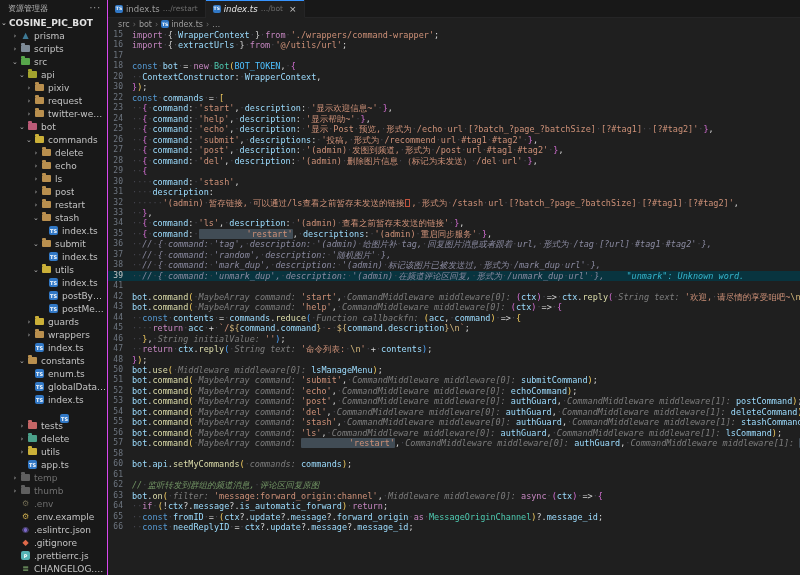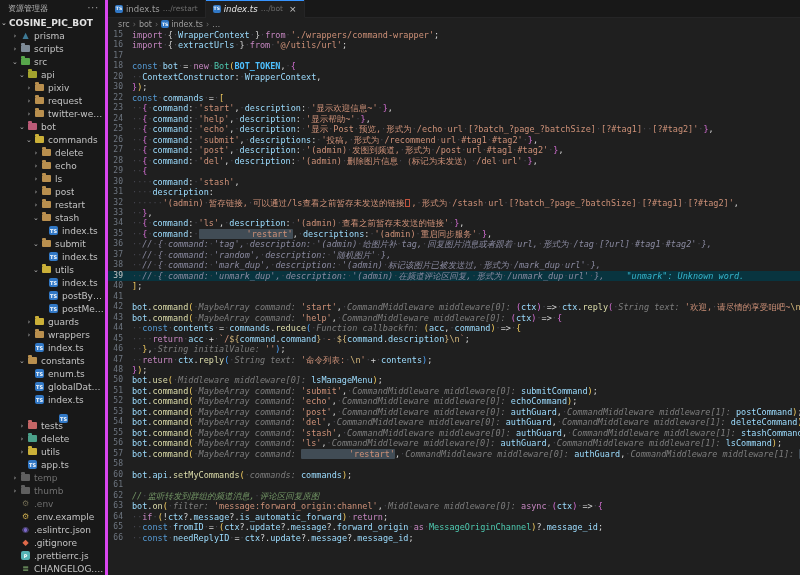--- a/index.html
+++ b/index.html
@@ -1,21 +1,21 @@
 <!DOCTYPE html>
 <html><head>
 <meta charset="utf-8">
 <style>
   * { margin:0; padding:0; box-sizing:border-box; }
   html,body { width:800px; height:575px; overflow:hidden; background:#181818;
     font-family:"DejaVu Sans", "Liberation Sans", sans-serif; }
   .app { display:flex; width:800px; height:575px; }
 
   
-  .sidebar { width:108px; min-width:108px; background:#181818; border-right:3px solid #d946ef;
+  .sidebar { width:108px; min-width:108px; background:#181818; border-right:1px solid #d946ef;
     color:#cccccc; overflow:hidden; }
   .sb-header { height:16px; display:flex; align-items:center; justify-content:space-between;
     padding:0 6px 0 8px; color:#bbbbbb; font-size:8px; }
   .sb-more { color:#aaaaaa; font-size:9px; letter-spacing:1px; cursor:pointer; }
   .tree-row { height:13px; display:flex; align-items:center; font-size:9px; color:#c3c3c3;
     white-space:nowrap; cursor:pointer; }
   .tree-row.root { font-weight:bold; color:#e4e4e4; }
   .tree-row.dim { color:#6f6f6f; }
   .chev { width:8px; font-size:7px; color:#b8b8b8; display:inline-block; text-align:center;
     margin-right:1px; flex:none; }
@@ -57,21 +57,21 @@
   .ctext { flex:1; overflow:hidden; white-space:pre; }
 
   .kw   { color:#c586c0; }
   .kc   { color:#569cd6; }
   .str  { color:#ce9178; }
   .esc  { color:#d7ba7d; }
   .var  { color:#9cdcfe; }
   .prop { color:#9cdcfe; }
   .fn   { color:#dcdcaa; }
   .type { color:#4ec9b0; }
-  .def  { color:#4fc1ff;font-weight:bold; }
+  .def  { color:#4fc1ff; }
   .pun  { color:#d4d4d4; }
   .b1   { color:#f2cc60; }
   .b2   { color:#d670d6; }
   .b3   { color:#4fa6ff; }
   .hint { color:#7d7d7d; font-style:italic; }
   .cmt  { color:#739665; font-style:italic; }
   .cmtc { color:#8a8aa0; font-style:italic; }
   .ws   { color:#45454e; }
   .hlw  { background:rgba(92,113,130,0.55); border-radius:1px;padding-left:48px; }
   .sq   { text-decoration:underline; text-decoration-style:wavy; text-decoration-color:#3f9eb5;
@@ -354,21 +354,20 @@
         <div class="cline"><span class="num">30</span><span class="ctext"><span class="ws">·</span><span class="ws">·</span><span class="ws">·</span><span class="ws">·</span><span class="var">command</span><span class="pun">:</span><span class="ws">·</span><span class="str">'stash'</span><span class="pun">,</span></span></div>
         <div class="cline"><span class="num">31</span><span class="ctext"><span class="ws">·</span><span class="ws">·</span><span class="ws">·</span><span class="ws">·</span><span class="var">description</span><span class="pun">:</span></span></div>
         <div class="cline"><span class="num">32</span><span class="ctext"><span class="ws">·</span><span class="ws">·</span><span class="ws">·</span><span class="ws">·</span><span class="ws">·</span><span class="ws">·</span><span class="str">'(admin)</span><span class="ws">·</span><span class="str">暂存链接,</span><span class="ws">·</span><span class="str">可以通过/ls查看之前暂存未发送的链接</span><span class="ubox"></span><span class="str">,</span><span class="ws">·</span><span class="str">形式为</span><span class="ws">·</span><span class="str">/stash</span><span class="ws">·</span><span class="str">url</span><span class="ws">·</span><span class="str">[?batch_?page_?batchSize]</span><span class="ws">·</span><span class="str">[?#tag1]</span><span class="ws">·</span><span class="str">[?#tag2]'</span><span class="pun">,</span></span></div>
         <div class="cline"><span class="num">33</span><span class="ctext"><span class="ws">·</span><span class="ws">·</span><span class="b2">}</span><span class="pun">,</span></span></div>
         <div class="cline"><span class="num">34</span><span class="ctext"><span class="ws">·</span><span class="ws">·</span><span class="b2">{</span><span class="ws">·</span><span class="var">command</span><span class="pun">:</span><span class="ws">·</span><span class="str">'ls'</span><span class="pun">,</span><span class="ws">·</span><span class="var">description</span><span class="pun">:</span><span class="ws">·</span><span class="str">'(admin)</span><span class="ws">·</span><span class="str">查看之前暂存未发送的链接'</span><span class="ws">·</span><span class="b2">}</span><span class="pun">,</span></span></div>
         <div class="cline"><span class="num">35</span><span class="ctext"><span class="ws">·</span><span class="ws">·</span><span class="b2">{</span><span class="ws">·</span><span class="var">command</span><span class="pun">:</span><span class="ws">·</span><span class="str hlw">'restart'</span><span class="pun">,</span><span class="ws">·</span><span class="var">descriptions</span><span class="pun">:</span><span class="ws">·</span><span class="str">'(admin)</span><span class="ws">·</span><span class="str">重启同步服务'</span><span class="ws">·</span><span class="b2">}</span><span class="pun">,</span></span></div>
         <div class="cline"><span class="num">36</span><span class="ctext"><span class="ws">·</span><span class="ws">·</span><span class="cmtc">//</span><span class="ws">·</span><span class="cmtc">{</span><span class="ws">·</span><span class="cmtc">command:</span><span class="ws">·</span><span class="cmtc">'tag',</span><span class="ws">·</span><span class="cmtc">description:</span><span class="ws">·</span><span class="cmtc">'(admin)</span><span class="ws">·</span><span class="cmtc">给图片补</span><span class="ws">·</span><span class="cmtc">tag,</span><span class="ws">·</span><span class="cmtc">回复图片消息或者跟着</span><span class="ws">·</span><span class="cmtc">url,</span><span class="ws">·</span><span class="cmtc">形式为</span><span class="ws">·</span><span class="cmtc">/tag</span><span class="ws">·</span><span class="cmtc">[?url]</span><span class="ws">·</span><span class="cmtc">#tag1</span><span class="ws">·</span><span class="cmtc">#tag2'</span><span class="ws">·</span><span class="cmtc">},</span></span></div>
         <div class="cline"><span class="num">37</span><span class="ctext"><span class="ws">·</span><span class="ws">·</span><span class="cmtc">//</span><span class="ws">·</span><span class="cmtc">{</span><span class="ws">·</span><span class="cmtc">command:</span><span class="ws">·</span><span class="cmtc">'random',</span><span class="ws">·</span><span class="cmtc">description:</span><span class="ws">·</span><span class="cmtc">'随机图片'</span><span class="ws">·</span><span class="cmtc">},</span></span></div>
         <div class="cline"><span class="num">38</span><span class="ctext"><span class="ws">·</span><span class="ws">·</span><span class="cmtc">//</span><span class="ws">·</span><span class="cmtc">{</span><span class="ws">·</span><span class="cmtc">command:</span><span class="ws">·</span><span class="cmtc">'mark_dup',</span><span class="ws">·</span><span class="cmtc">description:</span><span class="ws">·</span><span class="cmtc">'(admin)</span><span class="ws">·</span><span class="cmtc">标记该图片已被发送过,</span><span class="ws">·</span><span class="cmtc">形式为</span><span class="ws">·</span><span class="cmtc">/mark_dup</span><span class="ws">·</span><span class="cmtc">url'</span><span class="ws">·</span><span class="cmtc">},</span></span></div>
         <div class="cline hl-line"><span class="num">39</span><span class="ctext"><span class="ws">·</span><span class="ws">·</span><span class="cmtc">//</span><span class="ws">·</span><span class="cmtc">{</span><span class="ws">·</span><span class="cmtc">command:</span><span class="ws">·</span><span class="cmtc">'</span><span class="cmtc sq">unmark_dup</span><span class="cmtc">',</span><span class="ws">·</span><span class="cmtc">description:</span><span class="ws">·</span><span class="cmtc">'(admin)</span><span class="ws">·</span><span class="cmtc">在频道评论区回复,</span><span class="ws">·</span><span class="cmtc">形式为</span><span class="ws">·</span><span class="cmtc">/</span><span class="cmtc sq">unmark_dup</span><span class="ws">·</span><span class="cmtc">url'</span><span class="ws">·</span><span class="cmtc">},</span><span class="ann">"unmark": Unknown word.</span></span></div>
-        <div class="cline"><span class="num">40</span><span class="ctext"><span class="b1">]</span><span class="pun">;</span></span></div>
         <div class="cline"><span class="num">41</span><span class="ctext"></span></div>
         <div class="cline"><span class="num">42</span><span class="ctext"><span class="var">bot</span><span class="pun">.</span><span class="fn">command</span><span class="b1">(</span><span class="ws">·</span><span class="hint">MaybeArray command: </span><span class="str">'start'</span><span class="pun">,</span><span class="ws">·</span><span class="hint">CommandMiddleware middleware[0]: </span><span class="b2">(</span><span class="var">ctx</span><span class="b2">)</span><span class="ws">·</span><span class="pun">=&gt;</span><span class="ws">·</span><span class="var">ctx</span><span class="pun">.</span><span class="fn">reply</span><span class="b2">(</span><span class="ws">·</span><span class="hint">String text: </span><span class="str">'欢迎,</span><span class="ws">·</span><span class="str">请尽情的享受咱吧~</span><span class="esc">\n</span></span></div>
         <div class="cline"><span class="num">43</span><span class="ctext"><span class="var">bot</span><span class="pun">.</span><span class="fn">command</span><span class="b1">(</span><span class="ws">·</span><span class="hint">MaybeArray command: </span><span class="str">'help'</span><span class="pun">,</span><span class="ws">·</span><span class="hint">CommandMiddleware middleware[0]: </span><span class="b2">(</span><span class="var">ctx</span><span class="b2">)</span><span class="ws">·</span><span class="pun">=&gt;</span><span class="ws">·</span><span class="b2">{</span></span></div>
         <div class="cline"><span class="num">44</span><span class="ctext"><span class="ws">·</span><span class="ws">·</span><span class="kc">const</span><span class="ws">·</span><span class="var">contents</span><span class="ws">·</span><span class="pun">=</span><span class="ws">·</span><span class="var">commands</span><span class="pun">.</span><span class="fn">reduce</span><span class="b3">(</span><span class="ws">·</span><span class="hint">Function callbackfn: </span><span class="b1">(</span><span class="var">acc</span><span class="pun">,</span><span class="ws">·</span><span class="var">command</span><span class="b1">)</span><span class="ws">·</span><span class="pun">=&gt;</span><span class="ws">·</span><span class="b1">{</span></span></div>
         <div class="cline"><span class="num">45</span><span class="ctext"><span class="ws">·</span><span class="ws">·</span><span class="ws">·</span><span class="ws">·</span><span class="kw">return</span><span class="ws">·</span><span class="var">acc</span><span class="ws">·</span><span class="pun">+</span><span class="ws">·</span><span class="str">`/</span><span class="esc">${</span><span class="var">command</span><span class="pun">.</span><span class="prop">command</span><span class="esc">}</span><span class="ws">·</span><span class="str">-</span><span class="ws">·</span><span class="esc">${</span><span class="var">command</span><span class="pun">.</span><span class="prop">description</span><span class="esc">}</span><span class="esc">\n</span><span class="str">`</span><span class="pun">;</span></span></div>
         <div class="cline"><span class="num">46</span><span class="ctext"><span class="ws">·</span><span class="ws">·</span><span class="b1">}</span><span class="pun">,</span><span class="ws">·</span><span class="hint">String initialValue: </span><span class="str">''</span><span class="b3">)</span><span class="pun">;</span></span></div>
         <div class="cline"><span class="num">47</span><span class="ctext"><span class="ws">·</span><span class="ws">·</span><span class="kw">return</span><span class="ws">·</span><span class="var">ctx</span><span class="pun">.</span><span class="fn">reply</span><span class="b3">(</span><span class="ws">·</span><span class="hint">String text: </span><span class="str">'命令列表:</span><span class="ws">·</span><span class="esc">\n</span><span class="str">'</span><span class="ws">·</span><span class="pun">+</span><span class="ws">·</span><span class="var">contents</span><span class="b3">)</span><span class="pun">;</span></span></div>
         <div class="cline"><span class="num">48</span><span class="ctext"><span class="b2">}</span><span class="b1">)</span><span class="pun">;</span></span></div>
         <div class="cline"><span class="num">50</span><span class="ctext"><span class="var">bot</span><span class="pun">.</span><span class="fn">use</span><span class="b1">(</span><span class="ws">·</span><span class="hint">Middleware middleware[0]: </span><span class="var">lsManageMenu</span><span class="b1">)</span><span class="pun">;</span></span></div>
         <div class="cline"><span class="num">51</span><span class="ctext"><span class="var">bot</span><span class="pun">.</span><span class="fn">command</span><span class="b1">(</span><span class="ws">·</span><span class="hint">MaybeArray command: </span><span class="str">'submit'</span><span class="pun">,</span><span class="ws">·</span><span class="hint">CommandMiddleware middleware[0]: </span><span class="var">submitCommand</span><span class="b1">)</span><span class="pun">;</span></span></div>

